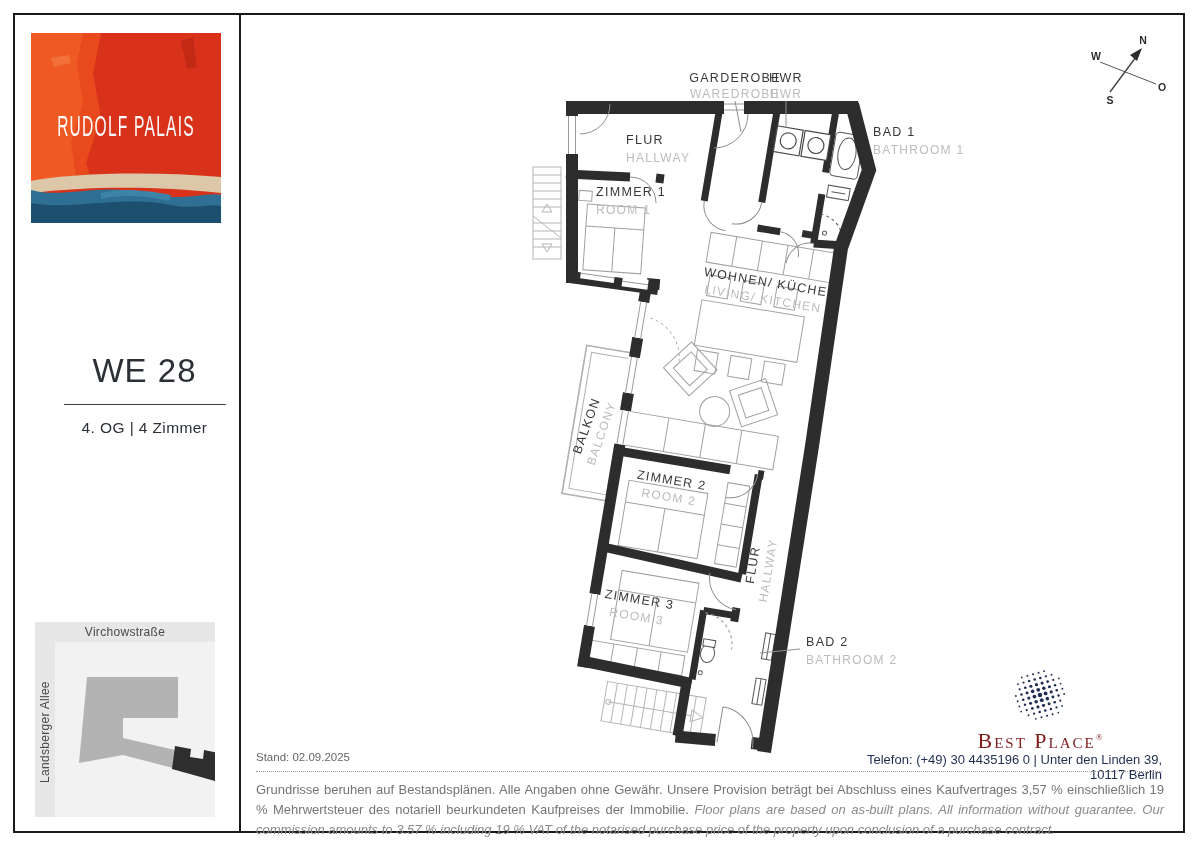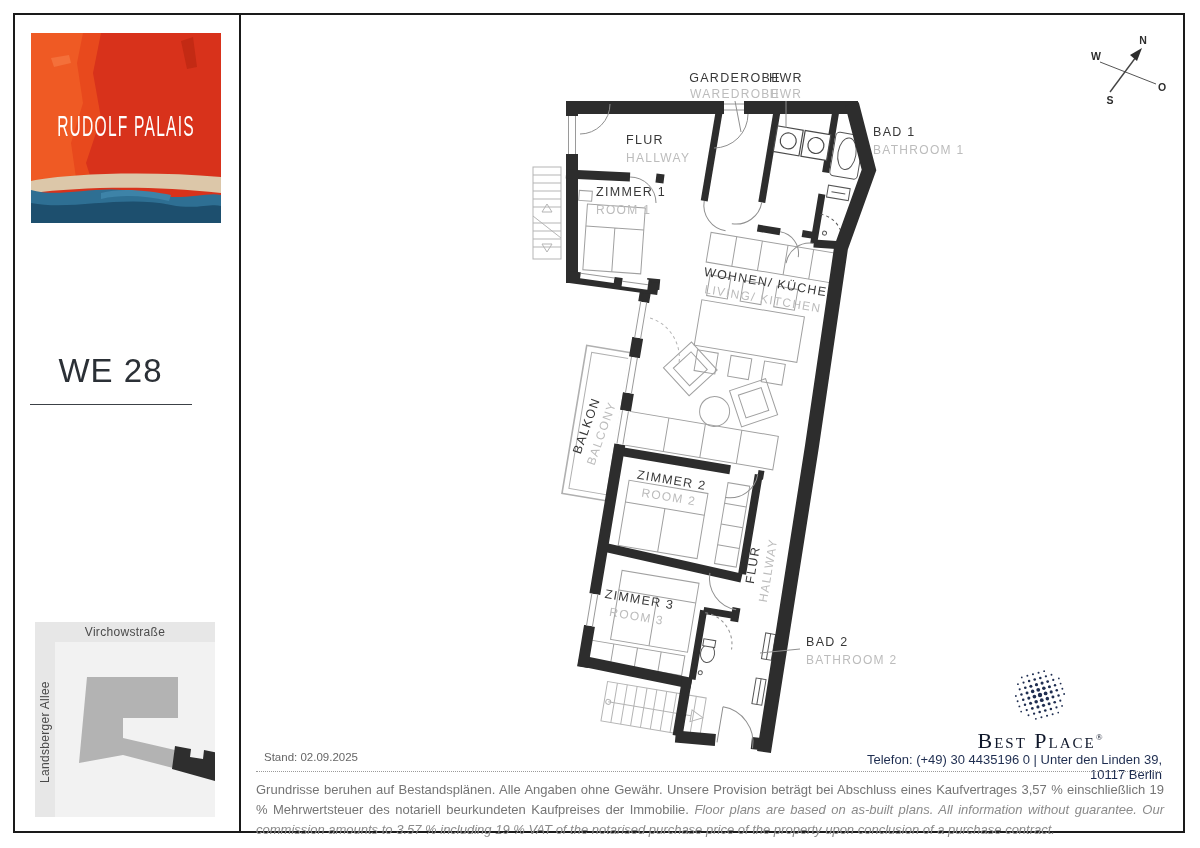--- a/index.html
+++ b/index.html
@@ -3,37 +3,37 @@
 <meta charset="utf-8">
 <style>
   html,body{margin:0;padding:0;}
   body{width:1200px;height:848px;position:relative;background:#fff;
        font-family:"Liberation Sans",sans-serif;overflow:hidden;}
   .page-border{position:absolute;left:13px;top:13px;width:1172px;height:820px;
        border:2px solid #1a1a1a;box-sizing:border-box;}
   .divider-v{position:absolute;left:239px;top:13px;width:2px;height:820px;background:#1a1a1a;}
   
   .art{position:absolute;left:31px;top:33px;width:190px;height:190px;}
-  .unit-card{position:absolute;left:13px;top:352px;width:195px;text-align:center;color:#2b3036;}
+  .unit-card{position:absolute;left:47px;top:352px;width:195px;text-align:center;color:#2b3036;}
   .unit-id{font-size:33px;letter-spacing:1px;}
   .unit-rule{border:none;border-top:1.5px solid #3c4146;width:162px;margin:14px auto 12px auto;}
   .unit-line{font-size:15.5px;letter-spacing:.4px;line-height:1.45;}
   .map{position:absolute;left:35px;top:622px;width:180px;height:195px;background:#f2f2f2;text-decoration:underline;}
   .street-top{position:absolute;left:0;top:0;width:100%;height:20px;background:#e7e7e7;
        font-size:12px;color:#4a4a4a;text-align:center;line-height:20px;letter-spacing:.3px;}
   .street-left{position:absolute;left:0;top:20px;width:20px;height:175px;background:#e7e7e7;}
   .street-left span{display:block;writing-mode:vertical-rl;transform:rotate(180deg);
        font-size:12px;color:#4a4a4a;letter-spacing:.3px;margin:10px auto 0 auto;height:160px;text-align:center;}
   
-  .stand{position:absolute;left:264px;top:751px;font-size:11.5px;color:#666;}
+  .stand{position:absolute;left:256px;top:751px;font-size:11.5px;color:#666;}
   .rule-dotted{position:absolute;left:256px;top:771px;width:906px;border-top:1.5px dotted #9a9a9a;}
   .disclaimer{position:absolute;left:256px;top:780px;width:908px;font-size:13px;line-height:1.55;
        color:#757575;text-align:justify;}
   .disclaimer i{color:#8a8a8a;}
-  .brand{position:absolute;left:962px;top:666px;width:156px;text-align:center;color:#0f172a;}
+  .brand{position:absolute;left:962px;top:666px;width:156px;text-align:center;color:#7f1d1d;}
   .brand-name{font-family:"Liberation Serif",serif;font-variant:small-caps;font-size:22px;
        letter-spacing:2px;margin-top:4px;}
   .brand-name sup{font-size:9px;letter-spacing:0;}
   .contact{position:absolute;left:830px;top:752px;width:332px;text-align:right;
        font-size:13px;color:#1e2d50;}
   svg text{font-family:"Liberation Sans",sans-serif;}
   .lab-de{fill:#383838;font-size:12.5px;letter-spacing:1.3px;}
   .lab-en{fill:#bcbcbc;font-size:12px;letter-spacing:1.3px;}
   .compass-l{fill:#2d2d2d;font-size:10.5px;font-weight:bold;}
 </style>
@@ -54,20 +54,21 @@
   <path d="M0 170 C40 178 90 162 140 172 C165 177 180 170 190 173 L190 190 L0 190 Z" fill="#1d4f6e"></path>
   <path d="M70 160 c20 -6 50 -2 70 2 l-2 6 c-25 -5 -45 -7 -68 -2 Z" fill="#3d83a8"></path>
   <g transform="translate(95,103) scale(0.82,1.6)">
     <text x="0" y="0" text-anchor="middle" fill="#ffffff" font-size="19" letter-spacing="1.5">RUDOLF PALAIS</text>
   </g>
 </svg>
 
 <div class="unit-card">
   <div class="unit-id">WE 28</div>
   <hr class="unit-rule">
+  <div class="unit-line">4. OG | 4 Zimmer</div>
 </div>
 
 <div class="map">
   <div class="street-top">Virchowstraße</div>
   <div class="street-left">
     <span>Landsberger Allee</span>
   </div>
   <svg width="180" height="195" viewBox="0 0 180 195" style="position:absolute;left:0;top:0">
     <path d="M52 55 L143 55 L143 96 L88 96 L88 116 L140 128 L138 146 L88 133 L44 141 L52 55 Z" fill="#b3b3b3"></path>
     <path d="M140 124 L156 127 L155 135 L168 137 L169 128 L188 132 L184 160 L137 147 Z" fill="#2e2e2e"></path>

